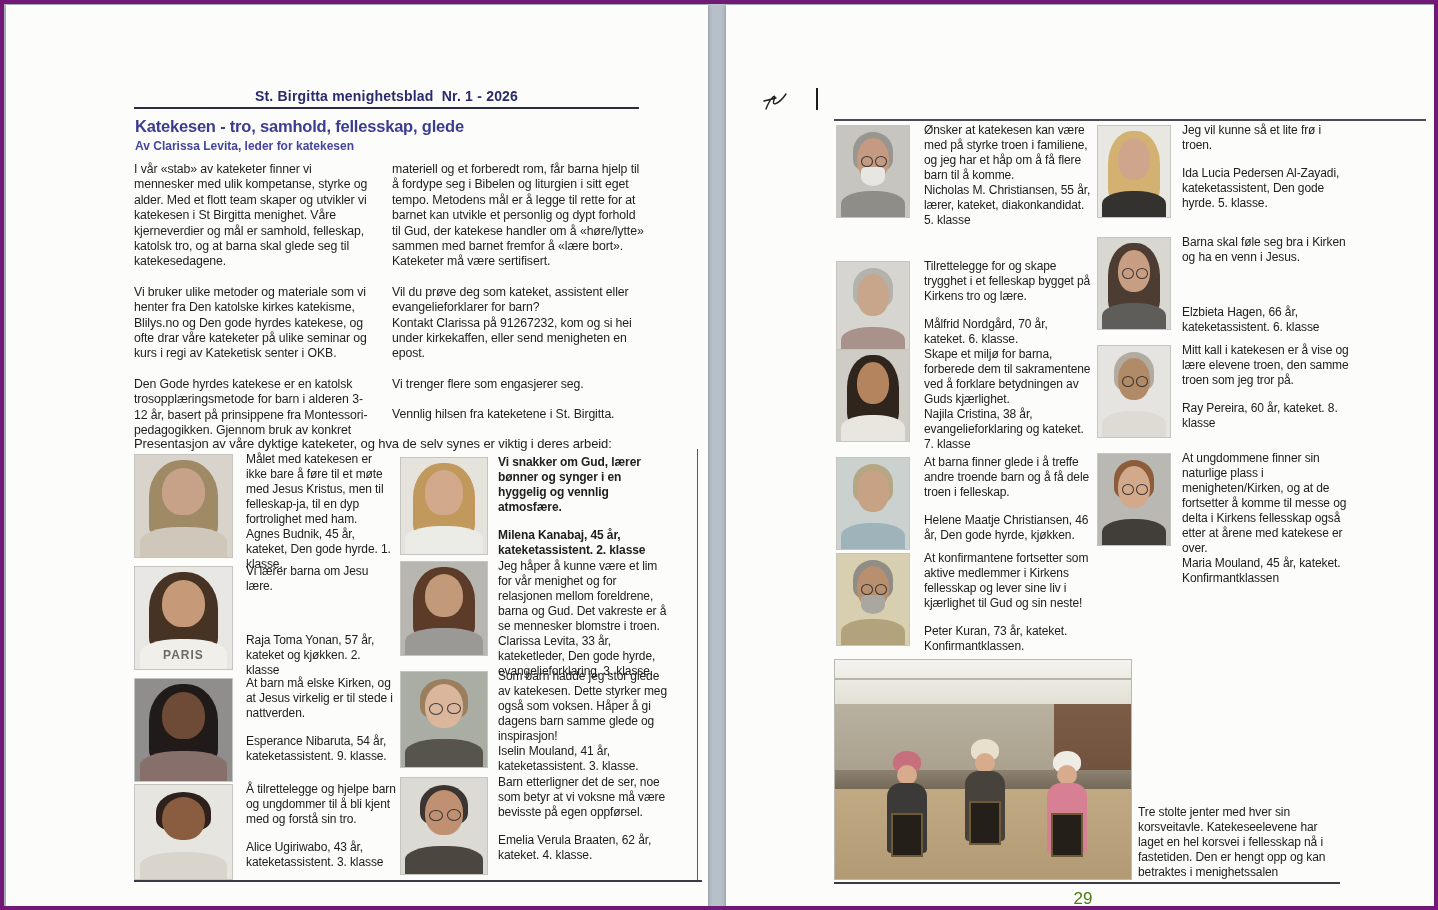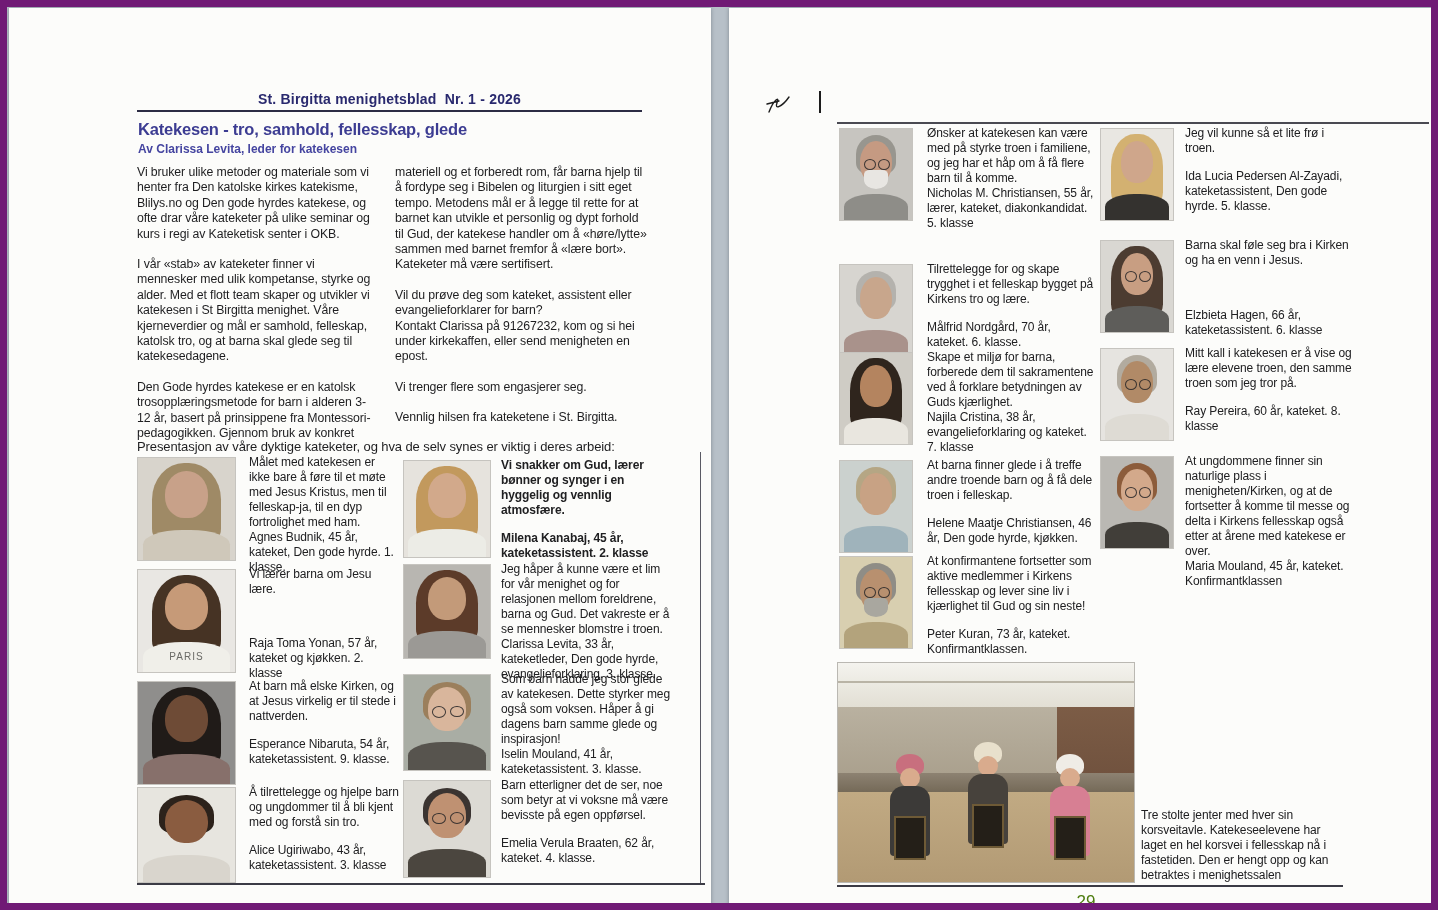--- a/index.html
+++ b/index.html
@@ -1,17 +1,17 @@
 <!DOCTYPE html>
 <html><head>
 <meta charset="utf-8">
 <style>
   html,body{margin:0;padding:0;background:#9aa3ab;}
   body{font-family:"Liberation Sans", sans-serif;}
-  #canvas{position:relative;width:1438px;height:910px;background:#b7c0c8;border:7px solid #701a75;box-sizing:border-box;overflow:hidden;}
+  #canvas{position:relative;width:1438px;height:910px;background:#b7c0c8;border:4px solid #701a75;box-sizing:border-box;overflow:hidden;}
   .page{position:absolute;top:1px;height:907px;background:#fcfcfa;box-shadow:0 0 4px rgba(60,70,80,.45);}
   #left-page{left:2px;width:702px;}
   #right-page{left:722px;width:714px;}
 
   
   .lp-header{position:absolute;top:83px;left:128px;width:505px;text-align:center;font-size:14px;font-weight:600;color:#29296e;white-space:pre-wrap;letter-spacing:.2px;}
   .lp-header-rule{position:absolute;top:102px;left:128px;width:505px;height:2px;background:#2c2c44;}
   .lp-title{position:absolute;top:112px;left:129px;font-size:16.5px;font-weight:700;color:#3c3c92;letter-spacing:-.2px;}
   .lp-byline{position:absolute;top:134px;left:129px;font-size:12px;font-weight:600;color:#4545a0;}
 
@@ -40,21 +40,21 @@
 
   
   .ph-hair{position:absolute;}
   .ph-long{left:14%;right:14%;top:5%;height:78%;border-radius:46% 46% 18% 18%;}
   .ph-short{left:22%;right:22%;top:7%;height:42%;border-radius:50% 50% 30% 30%;}
   .ph-face{position:absolute;left:28%;right:28%;top:13%;height:46%;border-radius:50% 50% 45% 45%;}
   .ph-glasses{position:absolute;top:33%;left:33%;width:14%;height:10%;border:1.5px solid rgba(35,35,38,.85);border-radius:50%;}
   .ph-glasses:after{content:"";position:absolute;left:135%;top:-1.5px;width:100%;height:100%;border:1.5px solid rgba(35,35,38,.85);border-radius:50%;}
   .ph-beard{position:absolute;left:33%;right:33%;top:45%;height:21%;border-radius:25% 25% 55% 55%;}
   .ph-shirt{position:absolute;left:5%;right:5%;bottom:-2%;height:31%;border-radius:45% 45% 0 0;}
-  .ph-shirt-text{font-size:10px;color:#6a6a66;text-align:center;margin-top:9px;letter-spacing:1px;font-weight:400;}
+  .ph-shirt-text{font-size:12px;color:#6a6a66;text-align:center;margin-top:9px;letter-spacing:1px;font-weight:700;}
 
   
   .scribble{position:absolute;left:36px;top:84px;}
   .scanbar{position:absolute;left:90px;top:83px;width:2px;height:22px;background:#1c1c1c;}
   .pagenum{position:absolute;top:884px;left:0;width:100%;text-align:center;font-size:17px;color:#4d7c0f;}
 
   
   .group-photo{position:absolute;left:108px;top:654px;width:298px;height:221px;background:#cfc6b2;overflow:hidden;border:1px solid #bab8b2;box-sizing:border-box;}
   .gp-ceiling{position:absolute;top:0;left:0;right:0;height:20%;background:linear-gradient(#f4f3ee,#e2dfd4);}
   .gp-beam{position:absolute;top:8%;left:0;right:0;height:2px;background:#b9b4a6;}
@@ -76,22 +76,22 @@
 
 <div id="canvas">
 
   <div class="page" id="left-page">
     <div class="lp-header">St. Birgitta menighetsblad  Nr. 1 - 2026</div>
     <div class="lp-header-rule"></div>
     <div class="lp-title">Katekesen - tro, samhold, fellesskap, glede</div>
     <div class="lp-byline">Av Clarissa Levita, leder for katekesen</div>
 
     <div class="bodycol" id="col1">
+      <p>I vår «stab» av kateketer finner vi mennesker med ulik kompetanse, styrke og alder. Med et flott team skaper og utvikler vi katekesen i St Birgitta menighet. Våre kjerneverdier og mål er samhold, felleskap, katolsk tro, og at barna skal glede seg til katekesedagene.</p>
       <p>Vi bruker ulike metoder og materiale som vi henter fra Den katolske kirkes katekisme, Blilys.no og Den gode hyrdes katekese, og ofte drar våre kateketer på ulike seminar og kurs i regi av Kateketisk senter i OKB.</p>
-      <p>I vår «stab» av kateketer finner vi mennesker med ulik kompetanse, styrke og alder. Med et flott team skaper og utvikler vi katekesen i St Birgitta menighet. Våre kjerneverdier og mål er samhold, felleskap, katolsk tro, og at barna skal glede seg til katekesedagene.</p>
       <p>Den Gode hyrdes katekese er en katolsk trosopplæringsmetode for barn i alderen 3-12 år, basert på prinsippene fra Montessori-pedagogikken. Gjennom bruk av konkret</p>
     </div>
     <div class="bodycol" id="col2">
       <p>materiell og et forberedt rom, får barna hjelp til å fordype seg i Bibelen og liturgien i sitt eget tempo. Metodens mål er å legge til rette for at barnet kan utvikle et personlig og dypt forhold til Gud, der katekese handler om å «høre/lytte» sammen med barnet fremfor å «lære bort». Kateketer må være sertifisert.</p>
       <p>Vil du prøve deg som kateket, assistent eller evangelieforklarer for barn?</p>
       <p>Kontakt Clarissa på 91267232, kom og si hei under kirkekaffen, eller send menigheten en epost.</p>
       <p>Vi trenger flere som engasjerer seg.</p>
       <p>Vennlig hilsen fra kateketene i St. Birgitta.</p>
     </div>
 

